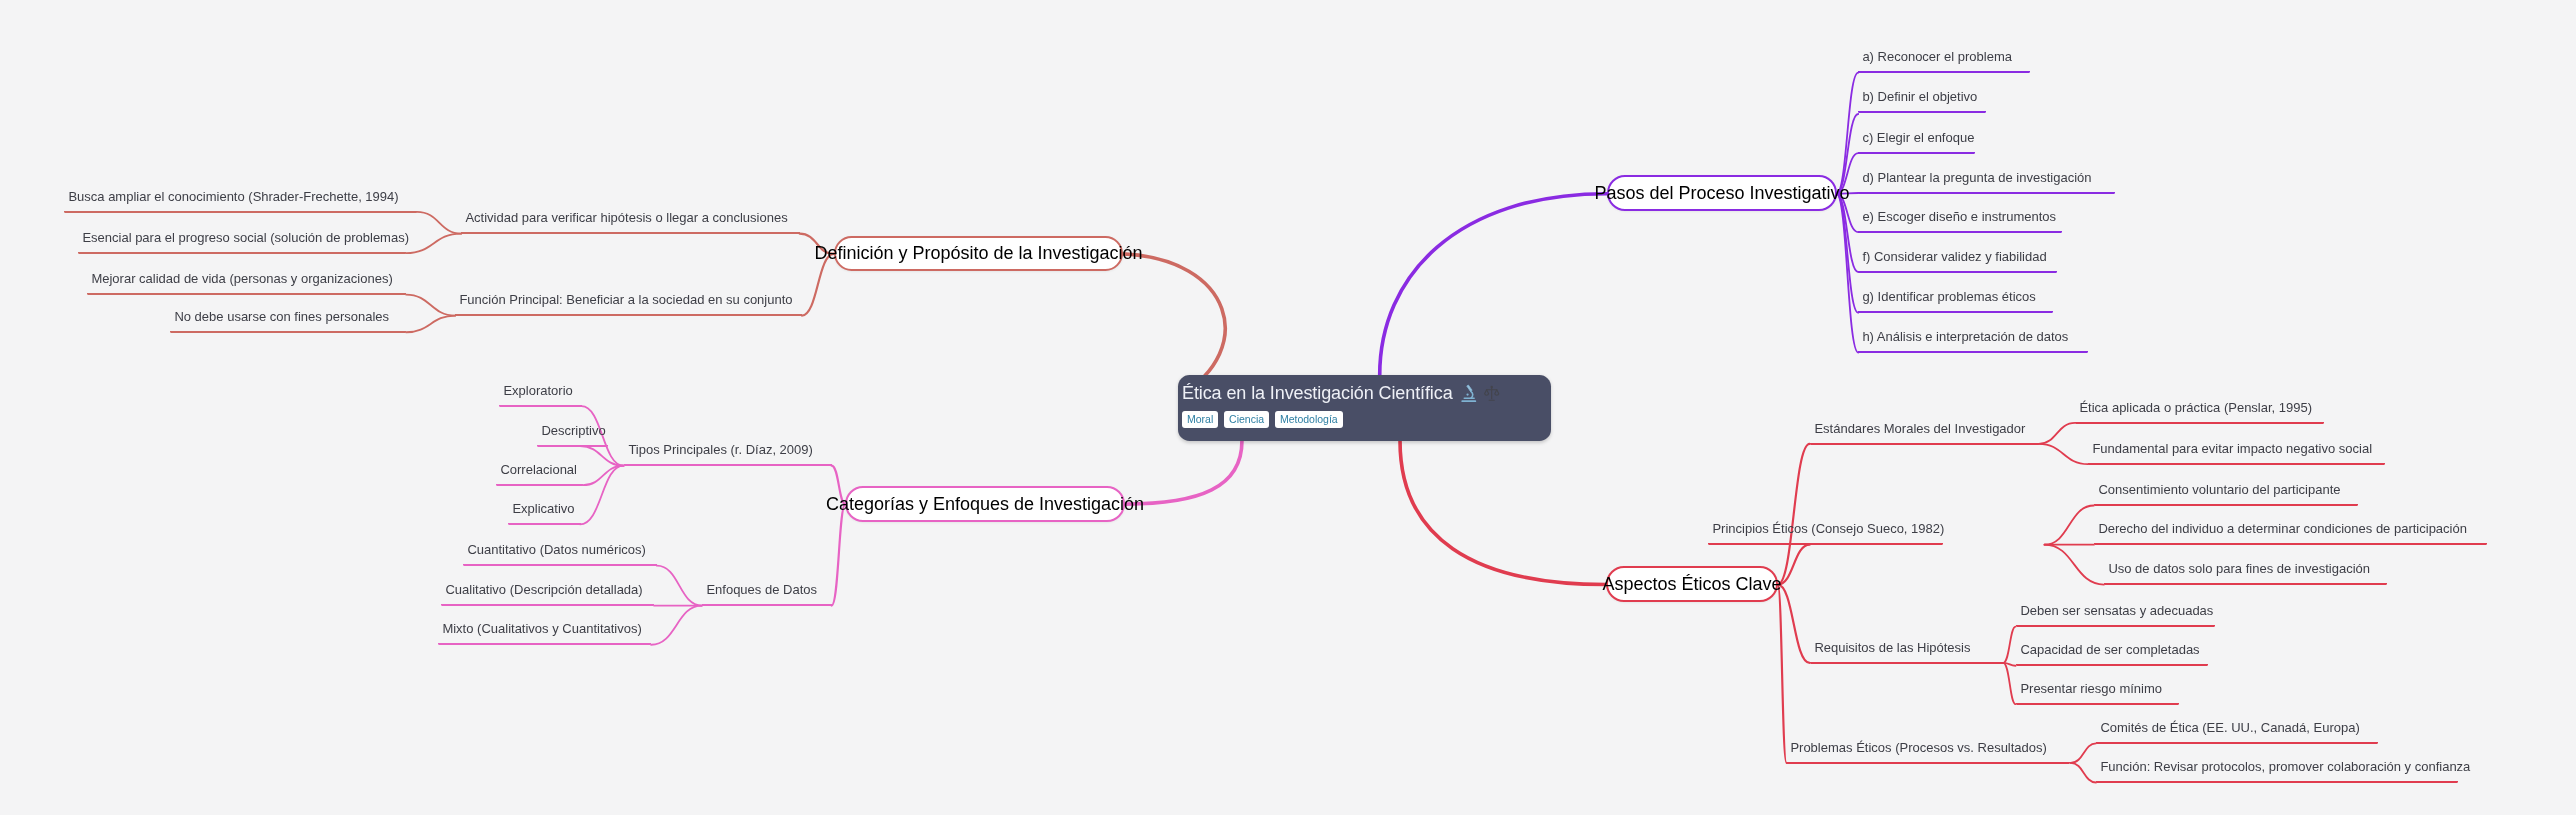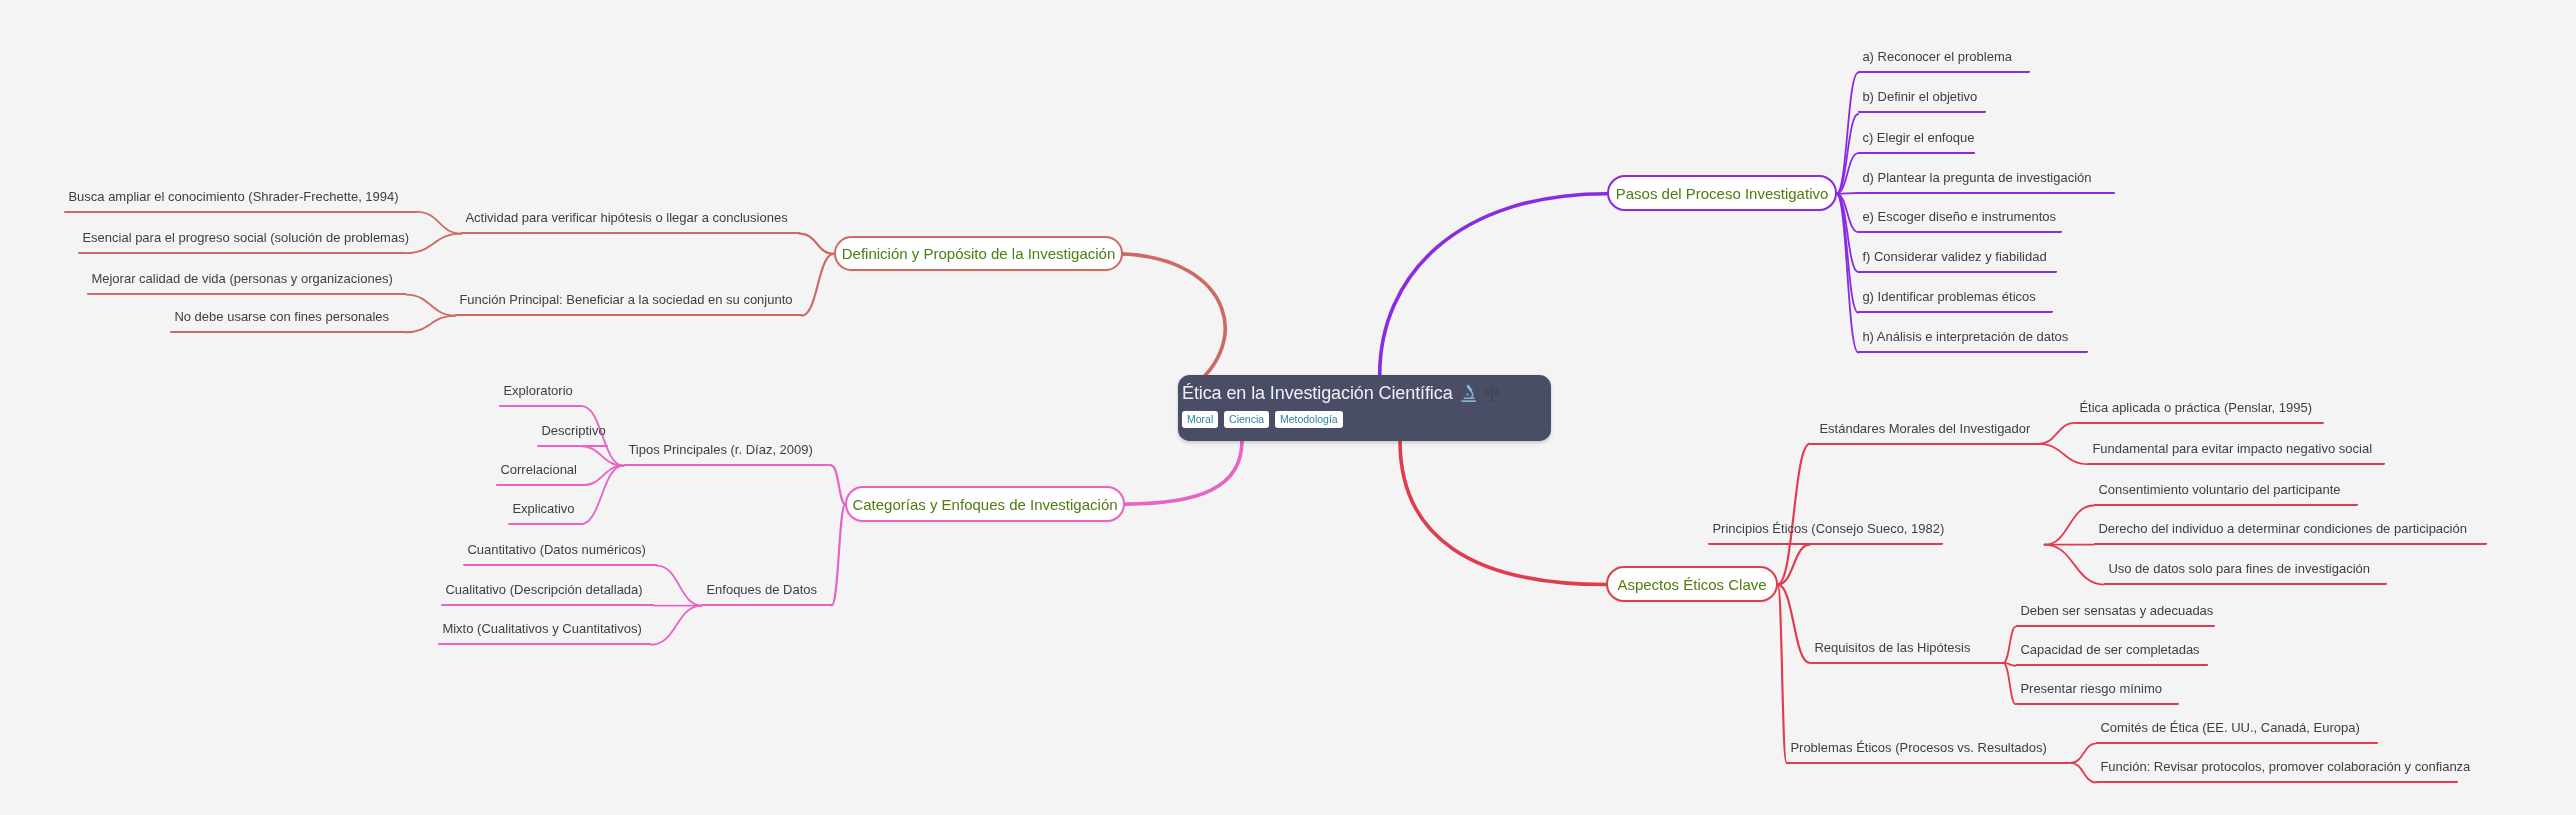--- a/index.html
+++ b/index.html
@@ -7,21 +7,21 @@
   svg.links{position:absolute;left:0;top:0;}
   .leaf{
     position:absolute;box-sizing:border-box;white-space:nowrap;
     font-size:13px;color:#3d3e46;line-height:22px;height:27px;
     padding:0 3.6px 2.9px 4.4px;border-bottom-style:solid;border-bottom-width:2.2px;
     border-radius:0 0 1.5px 1.5px;cursor:pointer;
   }
   .bbox{
     position:absolute;box-sizing:border-box;background:#ffffff;
     border:2.5px solid;border-radius:18px;display:flex;align-items:center;justify-content:center;
-    font-size:15px;color:#4d7c0f;white-space:nowrap;cursor:pointer;
+    font-size:18px;color:#000000;white-space:nowrap;cursor:pointer;
     box-shadow:0 0.7px 2.2px rgba(0,0,0,0.07);
   }
   .rootbox{
     position:absolute;box-sizing:border-box;background:#494e66;border-radius:11.6px;
     color:#eef0f6;padding:8px 4px;box-shadow:0 1.5px 3.6px rgba(0,0,0,0.18);cursor:pointer;
   }
   .root-title{font-size:18px;letter-spacing:-0.1px;display:flex;align-items:center;gap:6.5px;}
   .root-icons{display:flex;align-items:center;gap:4.4px;}
   .root-tags{display:flex;gap:5.8px;margin-top:6.5px;}
   .tag{background:#ffffff;color:#2d7fa3;font-size:10.5px;line-height:1;padding:3.6px 5px;border-radius:2.9px;}
@@ -89,21 +89,21 @@
     <div class="leaf" style="left: 441px; top: 579px; width: 213px; border-bottom-color: rgb(231, 99, 196);"><span>Cualitativo (Descripción detallada)</span></div>
     <div class="leaf" style="left: 438px; top: 618px; width: 213px; border-bottom-color: rgb(231, 99, 196);"><span>Mixto (Cualitativos y Cuantitativos)</span></div>
     <div class="leaf" style="left: 1858px; top: 46px; width: 172px; border-bottom-color: rgb(138, 43, 226);"><span>a) Reconocer el problema</span></div>
     <div class="leaf" style="left: 1858px; top: 86px; width: 128px; border-bottom-color: rgb(138, 43, 226);"><span>b) Definir el objetivo</span></div>
     <div class="leaf" style="left: 1858px; top: 127px; width: 117px; border-bottom-color: rgb(138, 43, 226);"><span>c) Elegir el enfoque</span></div>
     <div class="leaf" style="left: 1858px; top: 167px; width: 257px; border-bottom-color: rgb(138, 43, 226);"><span>d) Plantear la pregunta de investigación</span></div>
     <div class="leaf" style="left: 1858px; top: 206px; width: 204px; border-bottom-color: rgb(138, 43, 226);"><span>e) Escoger diseño e instrumentos</span></div>
     <div class="leaf" style="left: 1858px; top: 246px; width: 199px; border-bottom-color: rgb(138, 43, 226);"><span>f) Considerar validez y fiabilidad</span></div>
     <div class="leaf" style="left: 1858px; top: 286px; width: 195px; border-bottom-color: rgb(138, 43, 226);"><span>g) Identificar problemas éticos</span></div>
     <div class="leaf" style="left: 1858px; top: 326px; width: 230px; border-bottom-color: rgb(138, 43, 226);"><span>h) Análisis e interpretación de datos</span></div>
-    <div class="leaf" style="left: 1810px; top: 418px; width: 229px; border-bottom-color: rgb(224, 60, 79); text-align: center;"><span>Estándares Morales del Investigador</span></div>
+    <div class="leaf" style="left: 1810px; top: 418px; width: 229px; border-bottom-color: rgb(224, 60, 79);"><span>Estándares Morales del Investigador</span></div>
     <div class="leaf" style="left: 2075px; top: 397px; width: 249px; border-bottom-color: rgb(224, 60, 79);"><span>Ética aplicada o práctica (Penslar, 1995)</span></div>
     <div class="leaf" style="left: 2088px; top: 438px; width: 297px; border-bottom-color: rgb(224, 60, 79);"><span>Fundamental para evitar impacto negativo social</span></div>
     <div class="leaf" style="left: 1708px; top: 518px; width: 235px; border-bottom-color: rgb(224, 60, 79);"><span>Principios Éticos (Consejo Sueco, 1982)</span></div>
     <div class="leaf" style="left: 2094px; top: 479px; width: 264px; border-bottom-color: rgb(224, 60, 79);"><span>Consentimiento voluntario del participante</span></div>
     <div class="leaf" style="left: 2094px; top: 518px; width: 393px; border-bottom-color: rgb(224, 60, 79);"><span>Derecho del individuo a determinar condiciones de participación</span></div>
     <div class="leaf" style="left: 2104px; top: 558px; width: 283px; border-bottom-color: rgb(224, 60, 79);"><span>Uso de datos solo para fines de investigación</span></div>
     <div class="leaf" style="left: 1810px; top: 637px; width: 194px; border-bottom-color: rgb(224, 60, 79);"><span>Requisitos de las Hipótesis</span></div>
     <div class="leaf" style="left: 2016px; top: 600px; width: 199px; border-bottom-color: rgb(224, 60, 79);"><span>Deben ser sensatas y adecuadas</span></div>
     <div class="leaf" style="left: 2016px; top: 639px; width: 192px; border-bottom-color: rgb(224, 60, 79);"><span>Capacidad de ser completadas</span></div>
     <div class="leaf" style="left: 2016px; top: 678px; width: 163px; border-bottom-color: rgb(224, 60, 79);"><span>Presentar riesgo mínimo</span></div>

